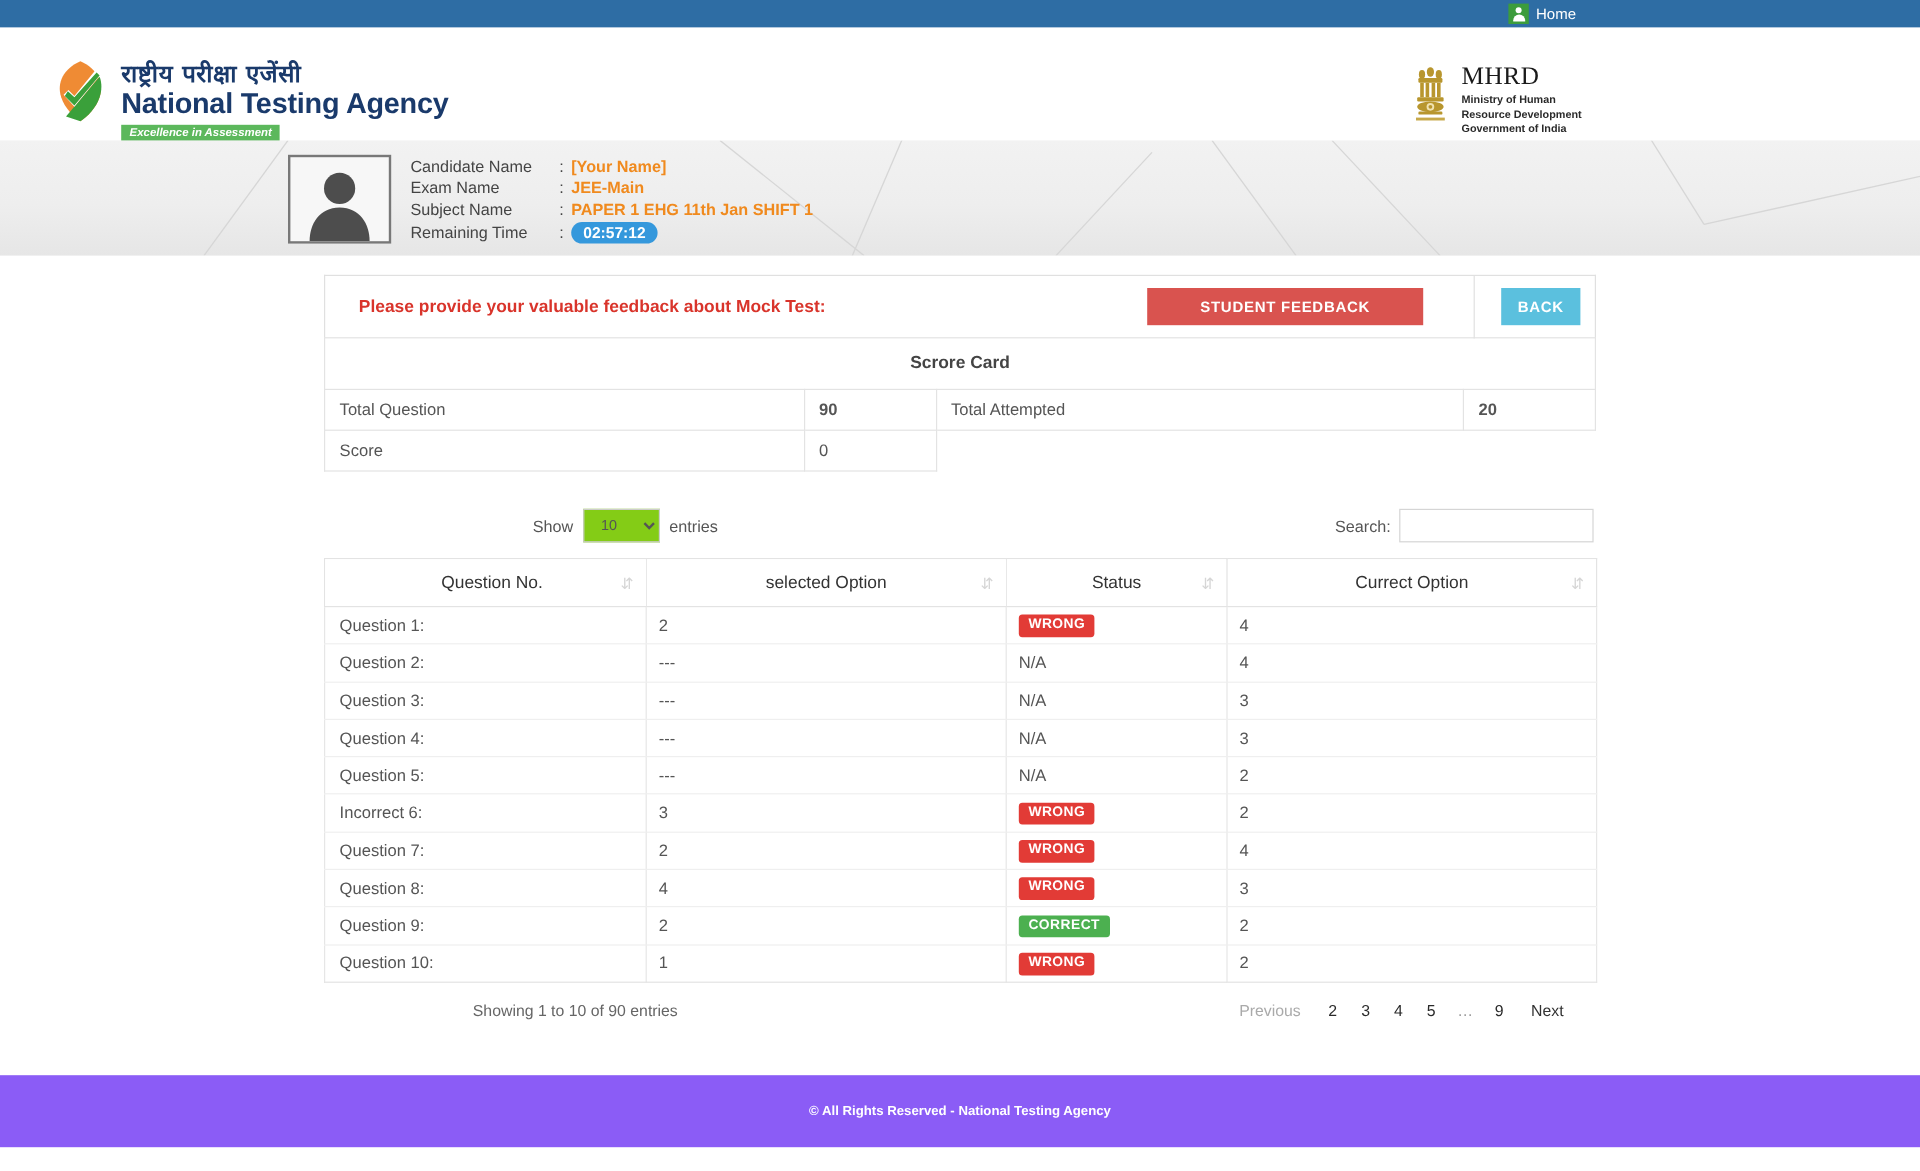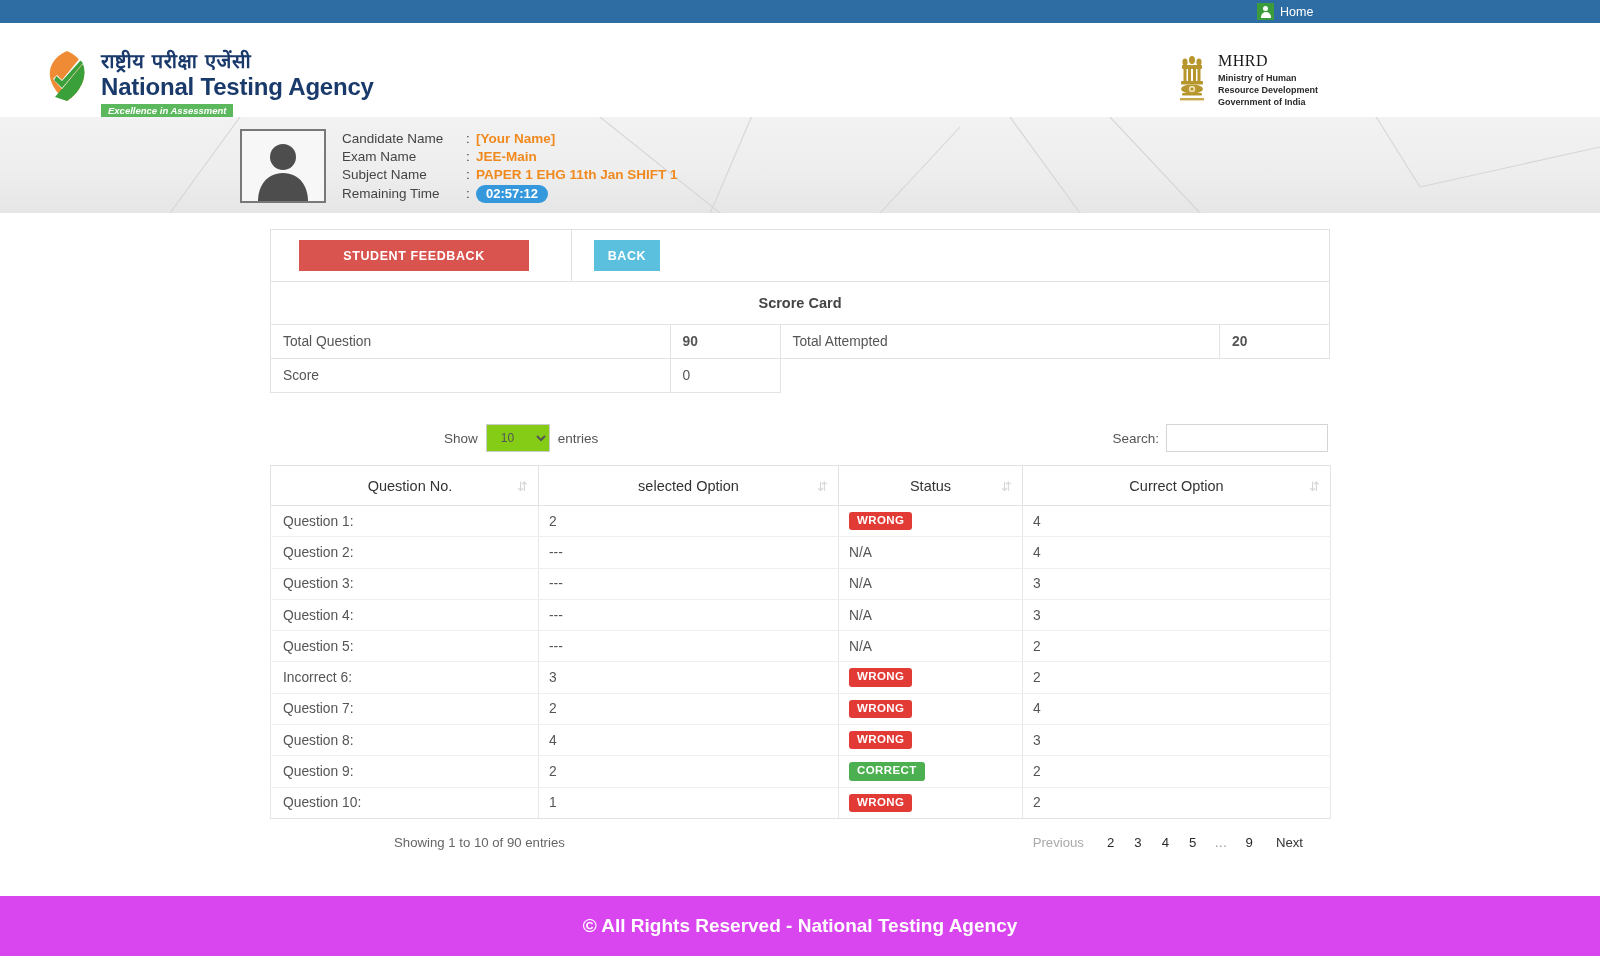--- a/index.html
+++ b/index.html
@@ -99,21 +99,21 @@
   .mhrd {
     position: absolute;
     right: 282px; top: 30px;
     display: flex;
     align-items: flex-start;
     gap: 9px;
   }
   .mhrd-emblem { width: 34px; height: 52px; flex: none; }
   .mhrd-title {
     font-family: "Liberation Serif", serif;
-    font-size: 16px;
+    font-size: 21px;
     color: #1a1a1a;
     letter-spacing: 0.5px;
     line-height: 1;
   }
   .mhrd-sub {
     font-size: 9px;
     color: #2a2a2a;
     font-weight: bold;
     line-height: 1.35;
     margin-top: 3px;
@@ -343,26 +343,26 @@
     font-size: 13.2px;
   }
   .pg.prev { color: #aaaaaa; cursor: default; }
   .pg.dots { color: #999999; padding: 4px 8px; }
   .pg.next { color: #333333; }
   .pg.num { color: #2a2a2a; padding: 4px 10px; }
 
   
   .footer {
     height: 60px;
-    background: #d946ef;
+    background: #8b5cf6;
     color: #ffffff;
     display: flex;
     align-items: center;
     justify-content: center;
-    font-size: 19px;
+    font-size: 11px;
     font-weight: bold;
   }
 </style>
 </head>
 <body>
 
 <div class="topbar">
   <a class="home-link" href="#">
     <span class="home-icon"></span>
     <span>Home</span>
@@ -458,20 +458,21 @@
         <span class="time-pill">02:57:12</span>
       </div>
     </div>
   </div>
 </div>
 
 <div class="main">
   <div class="panel">
 
     <div class="feedbar">
+      <span class="feedtext">Please provide your valuable feedback about Mock Test:</span>
       <button class="btn-feedback">STUDENT FEEDBACK</button>
       <span class="feed-div"></span>
       <button class="btn-back">BACK</button>
     </div>
 
     <table class="score">
       <tbody>
         <tr>
           <th class="score-title" colspan="4">Scrore Card</th>
         </tr>

